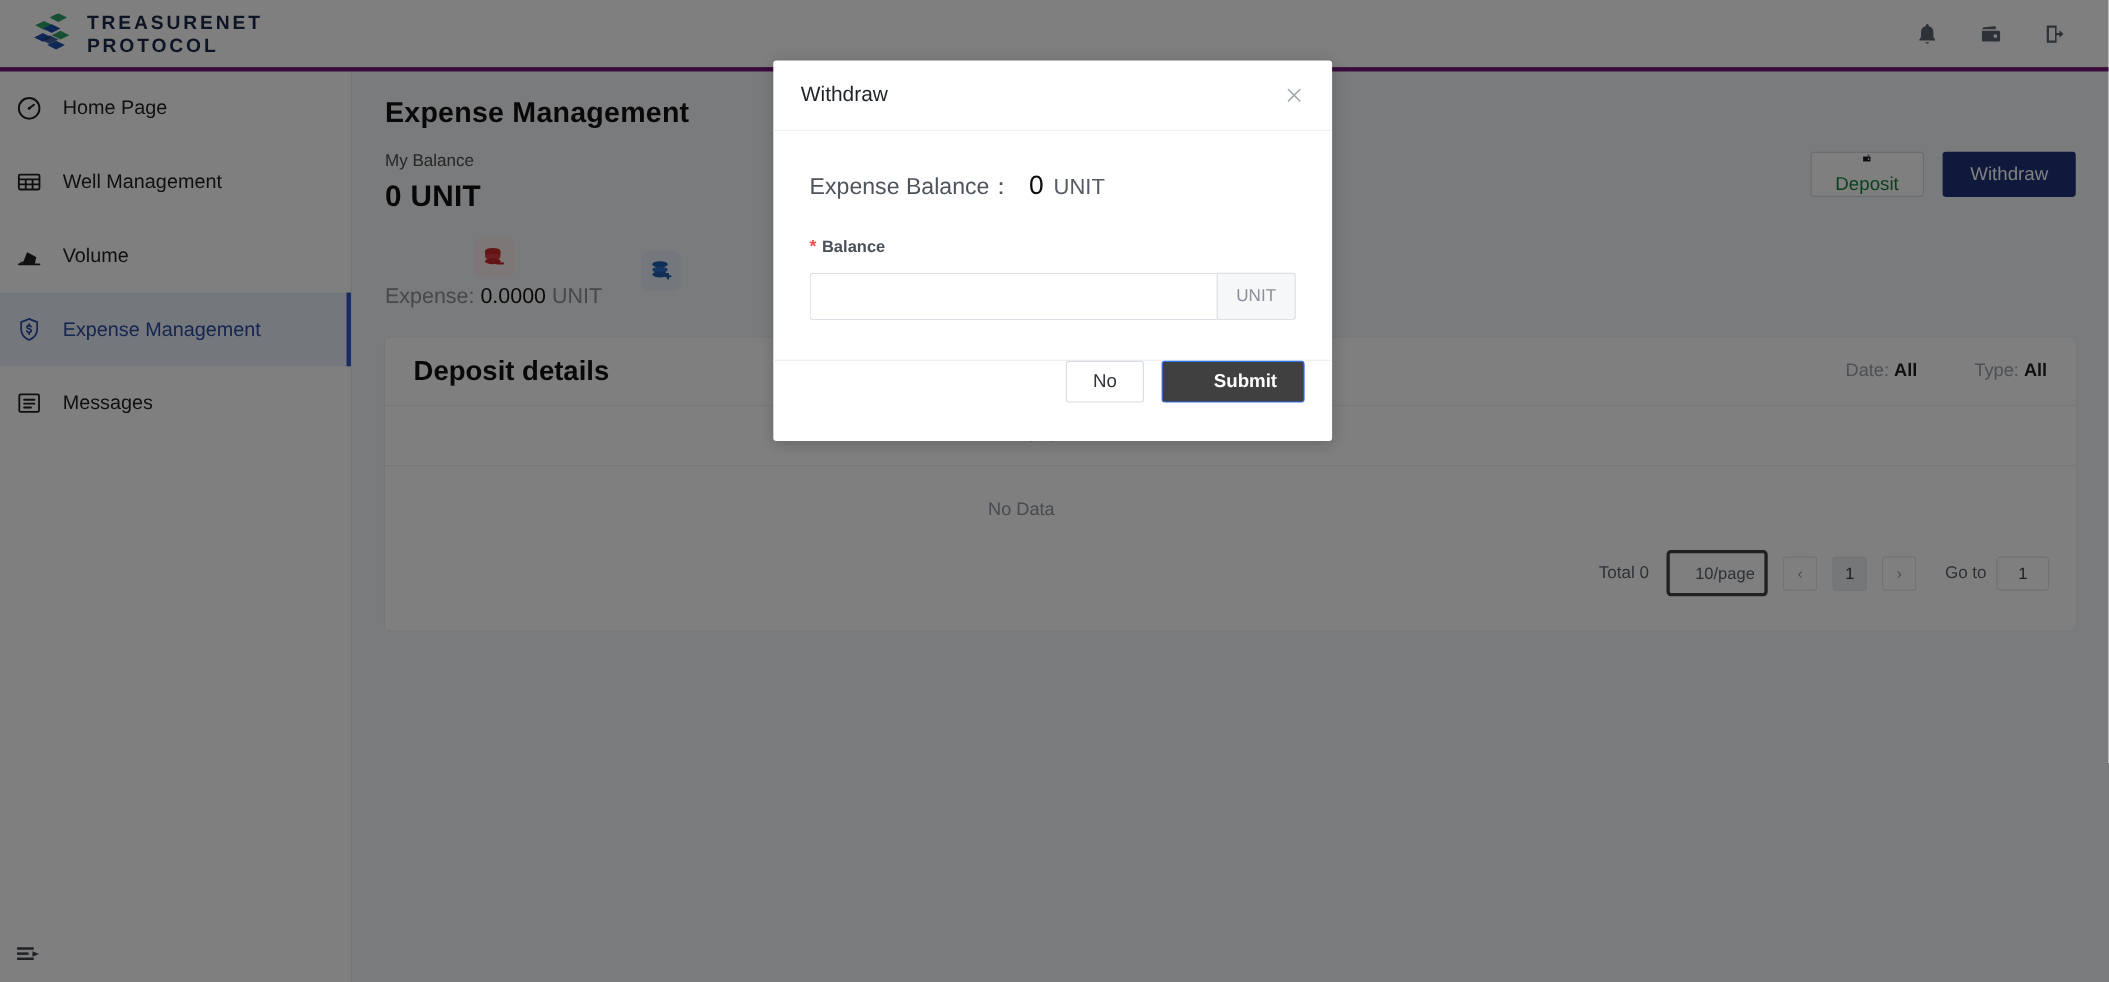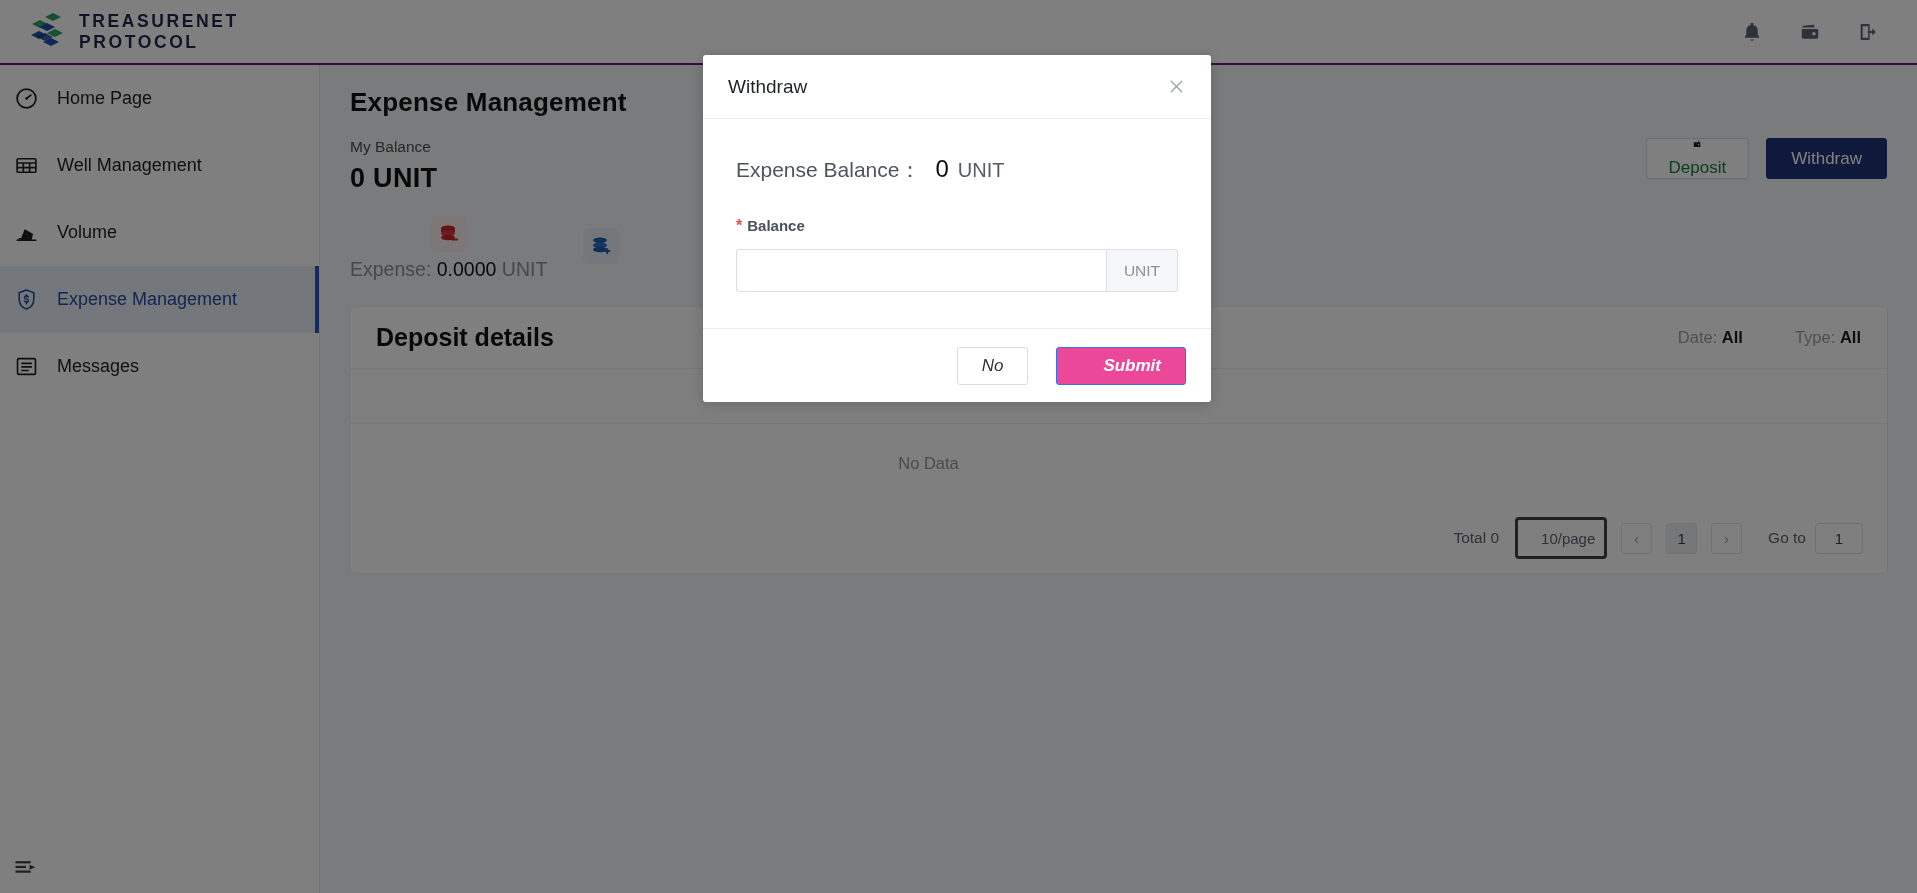--- a/index.html
+++ b/index.html
@@ -18,21 +18,21 @@
     position: absolute; inset: 0;
     background: rgba(0,0,0,0.5);
     z-index: 50;
   }
 
   
   #topbar {
     position: absolute; left: 0; top: 0;
     width: 1917px; height: 65px;
     background: #ffffff;
-    border-bottom: 2px solid #701a75;
+    border-bottom: 4px solid #701a75;
     display: flex; align-items: center;
     z-index: 5;
   }
   .brand { display: flex; align-items: center; gap: 12px; padding-left: 27px; }
   .brand-mark { width: 40px; height: 38px; }
   .brand-text { display: flex; flex-direction: column; line-height: 1.18; }
   .brand-line {
     font-size: 17.5px; font-weight: 700; color: #1b2a4a;
     letter-spacing: 2.6px;
   }
@@ -140,21 +140,21 @@
   .th.c3 { flex: 0 0 370px; }
   .th.c4 { flex: 1; }
 
   .tbl-empty {
     height: 78px; display: flex; align-items: center; justify-content: center;
     font-size: 16.5px; color: #8f959d;
     padding-right: 380px;
   }
 
   .pager {
-    position: absolute; right: 24px; bottom: 14px;
+    position: absolute; right: 24px; bottom: 31px;
     display: flex; align-items: center; gap: 14px;
     font-size: 15.5px; color: #5c636c;
   }
   .pg-total { margin-right: 2px; }
   .pg-select {
     width: 92px; height: 42px; border: 3px solid #404040; border-radius: 4px;
     display: flex; align-items: center; padding: 0 23px;
     font-size: 15px; color: #5c636c; background:#fff; cursor: pointer;
   }
   .pg-select .caret { margin-left: auto; width: 11px; height: 11px; color:#a8abb2; }
@@ -202,27 +202,27 @@
     color: #2f3338; outline: none; background: #fff;
     font-family: "Liberation Sans", sans-serif;
   }
   .input-addon {
     width: 72px; border: 1px solid #dcdfe6; border-radius: 0 3px 3px 0;
     background: #f6f7f9; color: #8a9099; font-size: 15.5px;
     display: flex; align-items: center; justify-content: center;
   }
   .modal-foot {
     height: 74px; border-top: 1px solid #ebedf0;
-    display: flex; align-items: center; justify-content: flex-end;
-    gap: 28px; padding-right: 25px; font-style: italic;
+    display: flex; align-items: flex-start; justify-content: flex-end;
+    gap: 16px; padding-right: 25px;
   }
   .m-btn { height: 38px; border-radius: 3px; font-size: 17px; cursor: pointer; padding: 0 24px;
            display: inline-flex; align-items: center; justify-content: center; }
   .m-btn-no { background: #fff; border: 1px solid #d9dce1; color: #2f3338; }
-  .m-btn-submit { background: #ec4899; border: 1px solid #2f72ec; color: #fff; font-weight: 700; padding-left: 46px; }
+  .m-btn-submit { background: #404040; border: 1px solid #2f72ec; color: #fff; font-weight: 700; padding-left: 46px; }
 </style>
 </head>
 <body>
 
 <div id="app">
 
   <div id="topbar">
     <div class="brand">
       <svg class="brand-mark" viewBox="0 0 40 38">
         <g fill="#2e9e6b">

